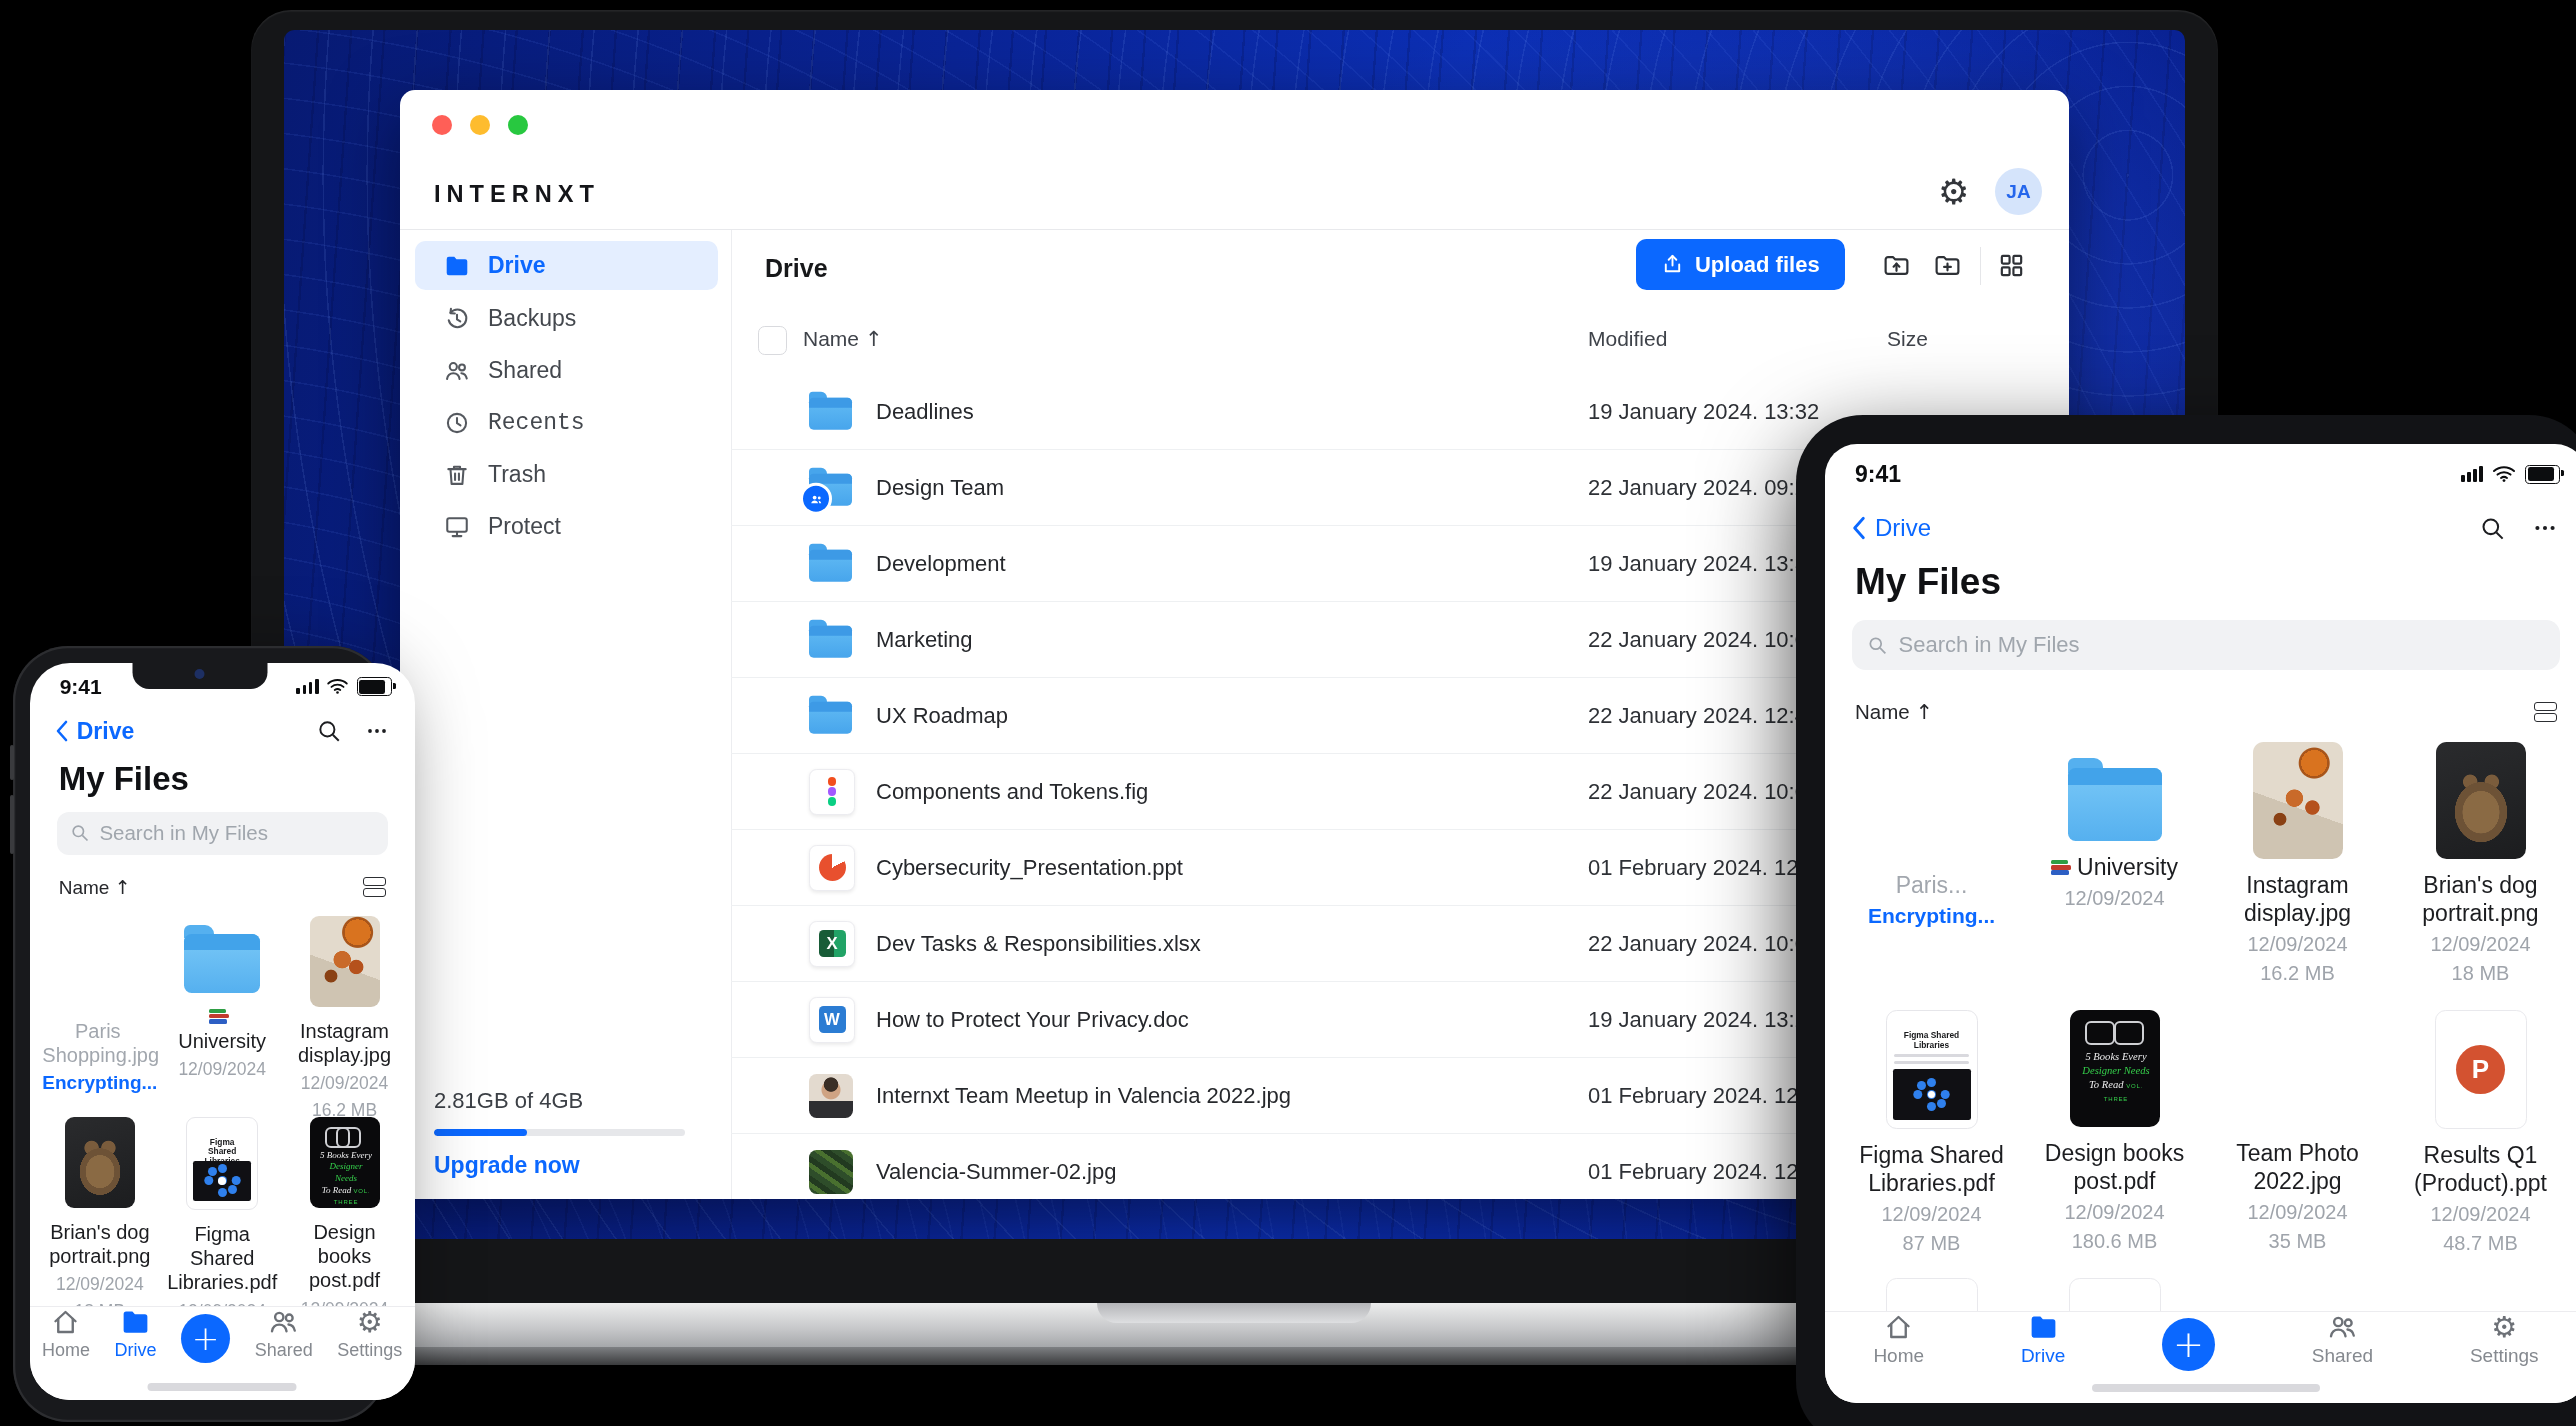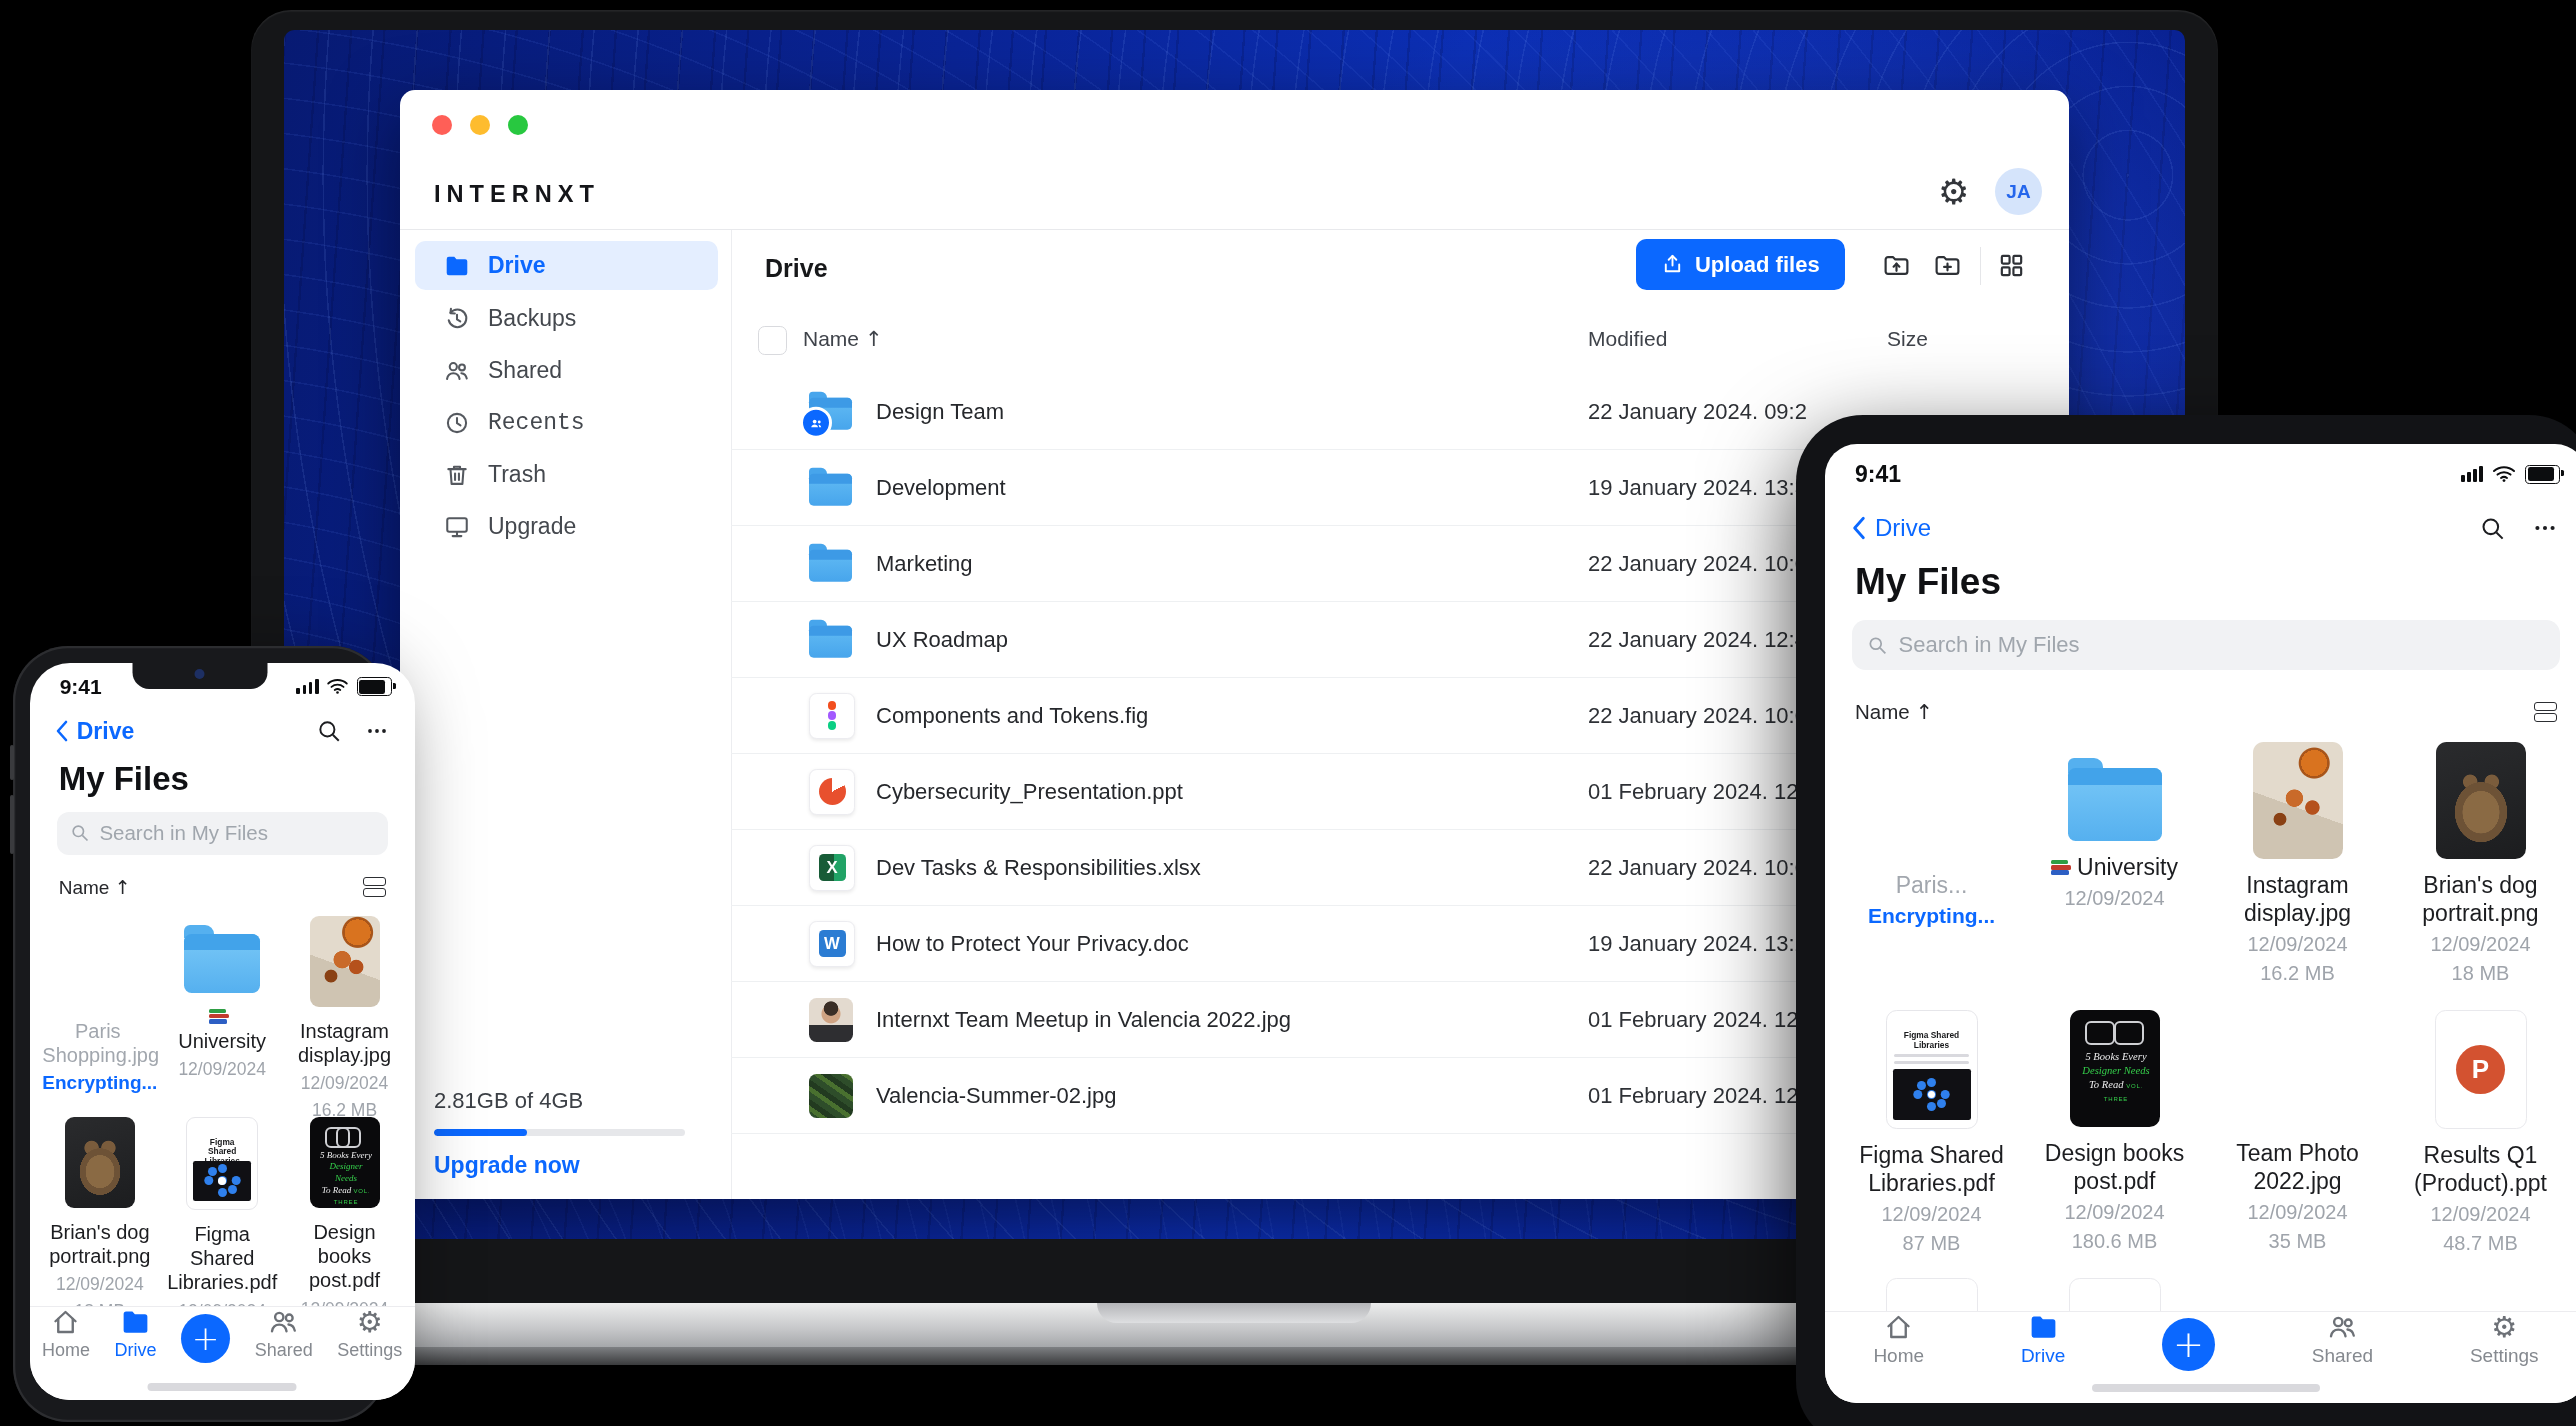--- a/index.html
+++ b/index.html
@@ -318,21 +318,21 @@
           <span class="s-lab">Trash</span>
         </div>
         <div class="side-item" style="top: 272px;">
           <span class="s-ic">
             <svg viewBox="0 0 24 24" width="100%" height="100%" fill="none" stroke="currentColor" stroke-width="1.9" stroke-linecap="round" stroke-linejoin="round">
               <rect x="3" y="4" width="18" height="12.4" rx="1.8"></rect>
               <line x1="12" y1="16.6" x2="12" y2="20"></line>
               <line x1="8" y1="20.4" x2="16" y2="20.4"></line>
             </svg>
           </span>
-          <span class="s-lab">Upgrade</span>
+          <span class="s-lab">Protect</span>
         </div>
       </div>
 
     <div class="storage">
       <div class="st-usage">2.81GB of 4GB</div>
       <div class="st-bar">
           <div class="st-fill" id="st-fill" style="width: 37%;"></div>
         </div>
       <div class="st-upgrade">Upgrade now</div>
     </div>
@@ -365,20 +365,27 @@
         <rect x="13.6" y="13.6" width="6.4" height="6.4" rx="1"></rect>
       </svg>
 
     <div class="colhead">
       <div class="cb"></div>
       <div class="ch-name"><span>Name</span> <span class="glyph">↑</span></div>
       <div class="ch-mod">Modified</div>
       <div class="ch-size">Size</div>
     </div>
     <div class="rows" id="lap-rows">
+  <div class="frow">
+    <div class="r-ic">
+            <div class="ric-folder"></div>
+          </div>
+    <div class="r-name">Deadlines</div>
+    <div class="r-mod">19 January 2024. 13:32</div>
+  </div>
 
   <div class="frow">
     <div class="r-ic">
             <div class="ric-folder">
               <span class="badge">
                 <svg viewBox="0 0 24 24" fill="#fff">
                   <circle cx="9" cy="9.4" r="3"></circle>
                   <path d="M3.6 18.4c.5-2.9 2.7-4.4 5.4-4.4s4.9 1.5 5.4 4.4z"></path>
                   <circle cx="16.4" cy="10" r="2.3"></circle>
                   <path d="M15.4 14.3c2.1.4 3.7 1.6 4.2 4.1h-3.2z"></path>

